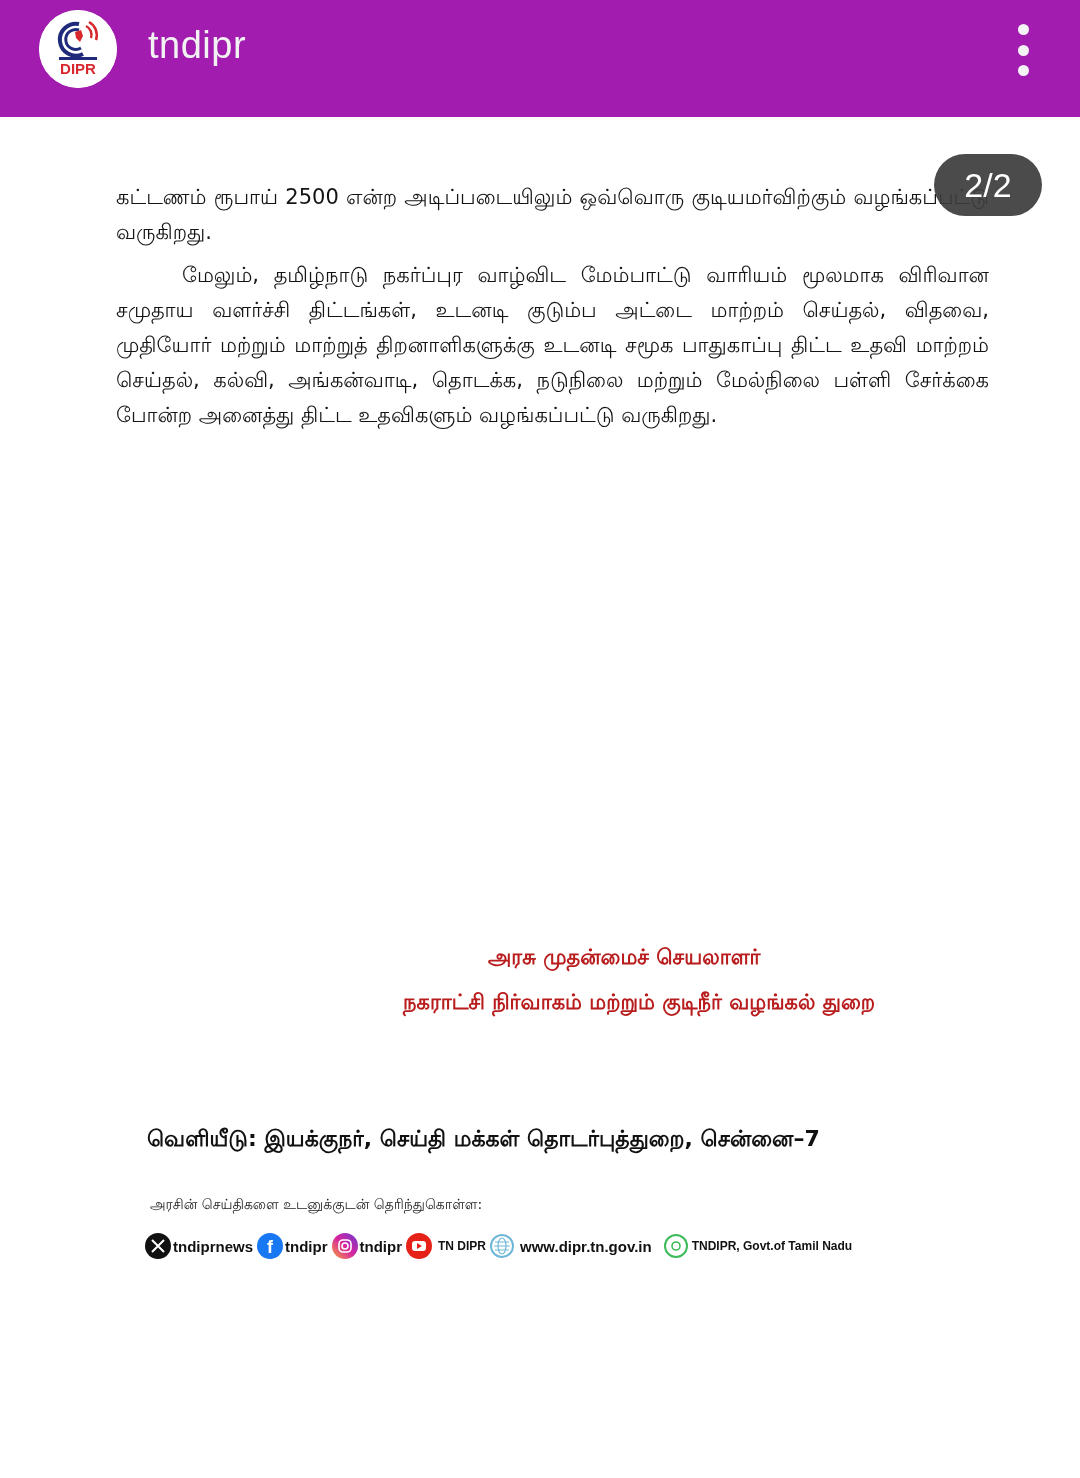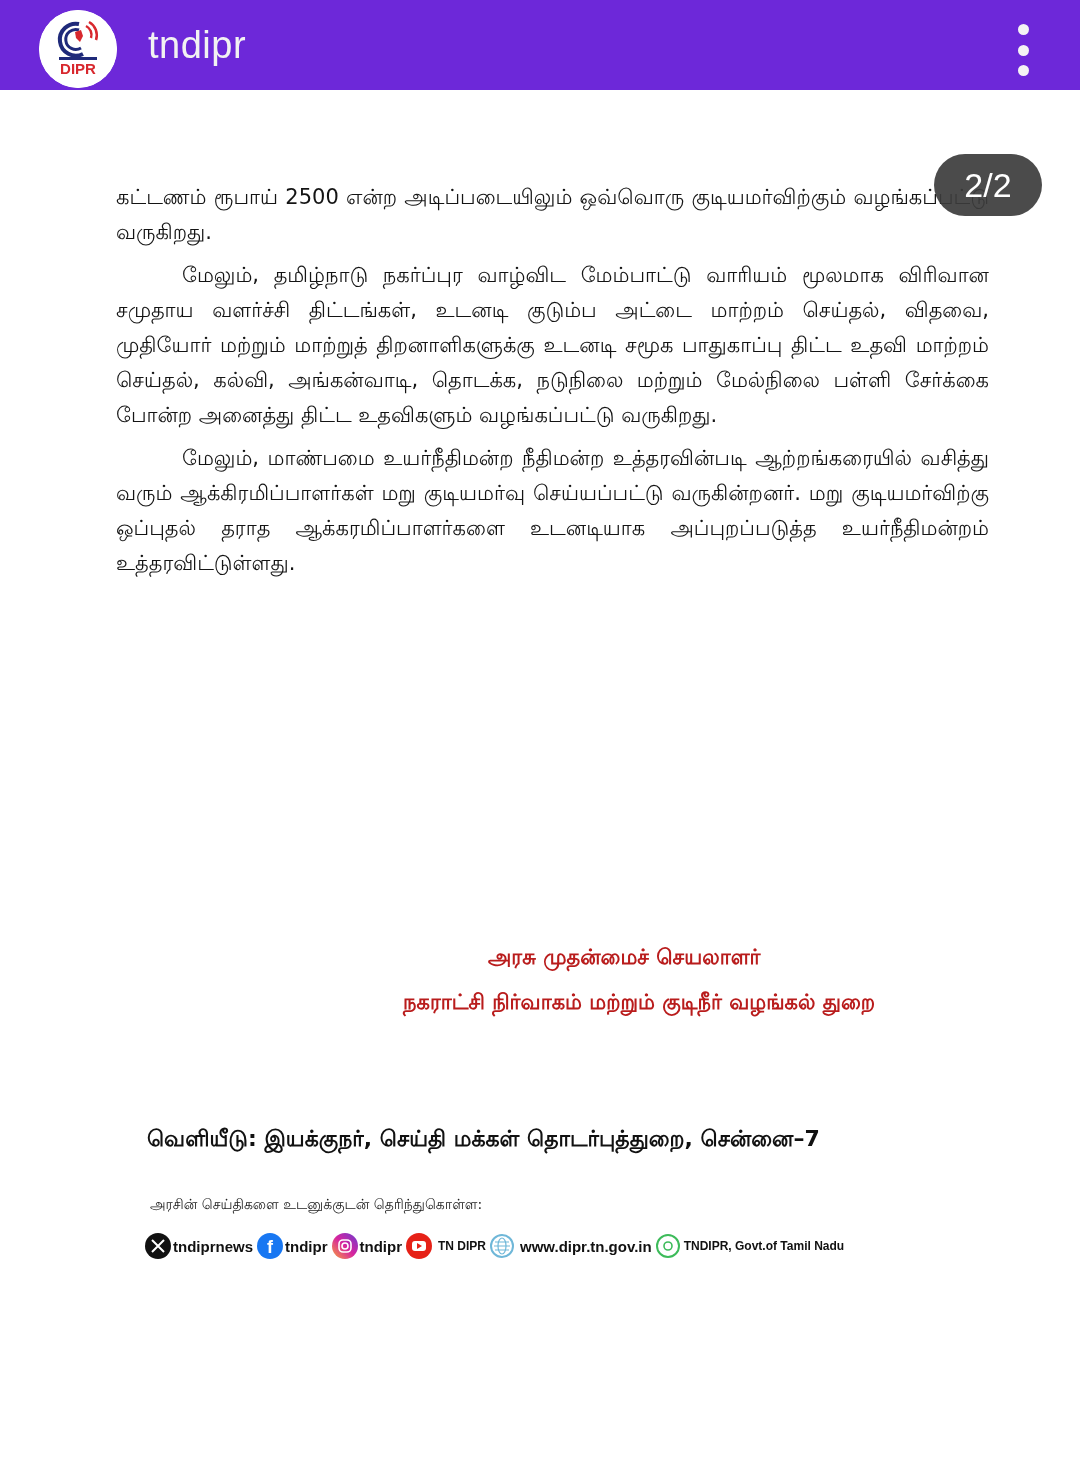--- a/index.html
+++ b/index.html
@@ -1,22 +1,22 @@
 <!DOCTYPE html>
 <html><head>
 <meta charset="utf-8">
 <style>
   html, body { margin: 0; padding: 0; }
   body {
     width: 1080px; height: 1478px; background: #ffffff; position: relative;
     overflow: hidden; font-family: "DejaVu Sans", sans-serif; color: #111;
   }
   .topbar {
-    position: absolute; left: 0; top: 0; width: 1080px; height: 90px;
-    background: #6d28d9;
+    position: absolute; left: 0; top: 0; width: 1080px; height: 117px;
+    background: #a21caf;
   }
   .avatar {
     position: absolute; left: 39px; top: 10px; width: 78px; height: 78px;
     border-radius: 50%; background: #fff; overflow: hidden;
   }
   .avatar svg { width: 78px; height: 78px; display: block; }
   .account-name {
     position: absolute; left: 148px; top: 24px; font-size: 38px;
     color: #f2f2f2; font-family: "Liberation Sans", sans-serif; letter-spacing: 0.5px;
   }
@@ -74,21 +74,20 @@
     <span></span>
     <span></span>
   </div>
 </div>
 
 <div class="page"></div>
 
 <div class="doc" style="top:180px;">
   <p class="para" style="margin-bottom:8px;">கட்டணம் ரூபாய் 2500 என்ற அடிப்படையிலும் ஒவ்வொரு குடியமர்விற்கும் வழங்கப்பட்டு வருகிறது.</p>
   <p class="para indent" style="margin-bottom:8px;">மேலும், தமிழ்நாடு நகர்ப்புர வாழ்விட மேம்பாட்டு வாரியம் மூலமாக விரிவான சமுதாய வளர்ச்சி திட்டங்கள், உடனடி குடும்ப அட்டை மாற்றம் செய்தல், விதவை, முதியோர் மற்றும் மாற்றுத் திறனாளிகளுக்கு உடனடி சமூக பாதுகாப்பு திட்ட உதவி மாற்றம் செய்தல், கல்வி, அங்கன்வாடி, தொடக்க, நடுநிலை மற்றும் மேல்நிலை பள்ளி சேர்க்கை போன்ற அனைத்து திட்ட உதவிகளும் வழங்கப்பட்டு வருகிறது.</p>
-  <p class="para indent" style="margin-bottom:8px;">மேலும், மாண்பமை உயர்நீதிமன்ற நீதிமன்ற உத்தரவின்படி ஆற்றங்கரையில் வசித்து வரும் ஆக்கிரமிப்பாளர்கள் மறு குடியமர்வு செய்யப்பட்டு வருகின்றனர். மறு குடியமர்விற்கு ஒப்புதல் தராத ஆக்கரமிப்பாளர்களை உடனடியாக அப்புறப்படுத்த உயர்நீதிமன்றம் உத்தரவிட்டுள்ளது.</p>
 </div>
 
 <div class="counter">2/2</div>
 
 <div class="sign" style="left:488px; top:945px;">அரசு முதன்மைச் செயலாளர்</div>
 <div class="sign" style="left:403px; top:990px;">நகராட்சி நிர்வாகம் மற்றும் குடிநீர் வழங்கல் துறை</div>
 
 <div class="release">வெளியீடு: இயக்குநர், செய்தி மக்கள் தொடர்புத்துறை, சென்னை–7</div>
 <div class="follow-label">அரசின் செய்திகளை உடனுக்குடன் தெரிந்துகொள்ள:</div>
 
@@ -126,21 +125,21 @@
   </div>
   <div class="item">
     <span class="ic" style="border:2px solid #6fb7d8; width:24px;height:24px;box-sizing:border-box;">
       <svg width="18" height="18" viewBox="0 0 18 18">
           <ellipse cx="9" cy="9" rx="4" ry="8" fill="none" stroke="#6fb7d8" stroke-width="1.2"></ellipse>
           <path d="M1 9 H17 M2 5 H16 M2 13 H16" stroke="#6fb7d8" stroke-width="1.2"></path>
         </svg>
     </span>
     <span class="txt" style="margin-left:4px;">www.dipr.tn.gov.in</span>
   </div>
-  <div class="item" style="">
+  <div class="item" style="margin-left:8px;">
     <span class="ic" style="border:2.5px solid #3dbb5a; width:24px;height:24px;box-sizing:border-box;">
       <svg width="14" height="14" viewBox="0 0 14 14">
           <circle cx="7" cy="7" r="4" fill="none" stroke="#3dbb5a" stroke-width="1.6"></circle>
         </svg>
     </span>
     <span class="txt small" style="margin-left:2px;">TNDIPR, Govt.of Tamil Nadu</span>
   </div>
 </div>
 
 </body></html>

